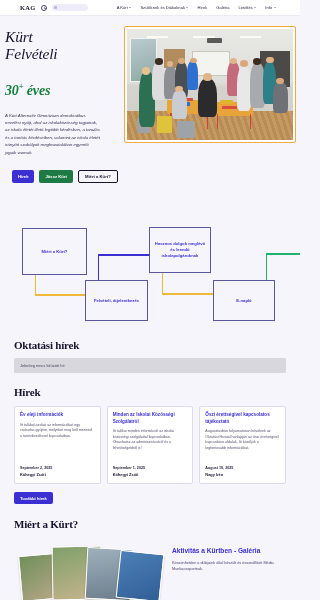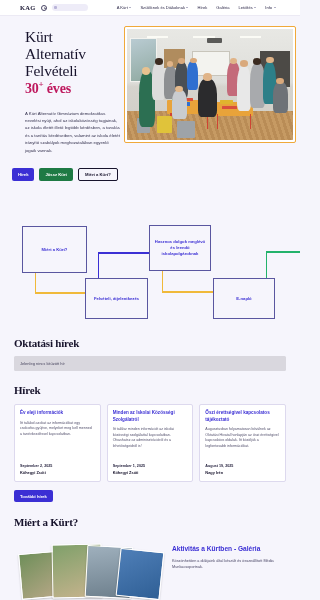--- a/index.html
+++ b/index.html
@@ -44,30 +44,30 @@
     font-size: 4.1px; color: #2e2a4a; white-space: nowrap;
     display: flex; align-items: center; gap: 1.5px;
   }
   .caret {
     width: 0; height: 0; border-left: 1.6px solid transparent;
     border-right: 1.6px solid transparent; border-top: 1.8px solid #6b6690;
   }
 
   
   .hero { display: flex; padding: 10px 0 0 0; }
-  .hero-left { width: 122px; padding: 2px 10px 0 25px; }
+  .hero-left { width: 122px; padding: 2px 10px 0 5px; font-style: italic; }
   .hero-title {
     font-family: "Liberation Serif", serif;
     font-size: 15.5px; line-height: 17px; color: #17132c;
     letter-spacing: -0.2px;
   }
   .hero-years {
     font-family: "Liberation Serif", serif;
-    font-weight: bold; font-size: 14px; color: #be185d;
-    margin-top: 0; letter-spacing: -0.2px;
+    font-weight: bold; font-size: 14px; color: #15803d;
+    margin-top: 19px; letter-spacing: -0.2px;
   }
   .hero-years sup { font-size: 9px; vertical-align: super; }
   .hero-p {
     margin-top: 13px; font-size: 4.3px; line-height: 7.4px;
     color: #33304d; width: 96px;
   }
   .hero-right { flex: 1; padding-right: 3px; }
   .photo-frame {
     border: 1.6px solid #f0a93a; border-radius: 2px;
     padding: 2px; background: #fff; width: 172px; height: 117px;
@@ -191,21 +191,20 @@
         <span>Info</span>
         <span class="caret"></span>
       </div>
     </div>
   </div>
 
   <div class="hero">
     <div class="hero-left">
       <div class="hero-title">
         <div>Kürt</div>
-        <div>Alternatív</div>
         <div>Felvételi</div>
       </div>
       <div class="hero-years">
         <span>30</span><sup>+</sup>
         <span>éves</span>
       </div>
       <div class="hero-p">A Kürt Alternatív Gimnázium demokratikus nevelési nyújt, ahol az iskolaközösség tagjainak, az iskola életét illető legtöbb kérdésben, a tanulás és a tanítás kérdéseiben, valamint az iskola életét irányító szabályok meghozatalában egyenlő jogaik vannak.</div>
     </div>
 
     <div class="hero-right">

